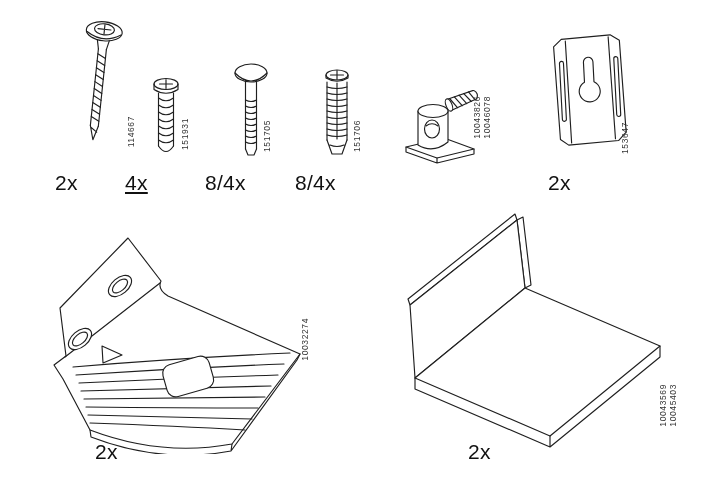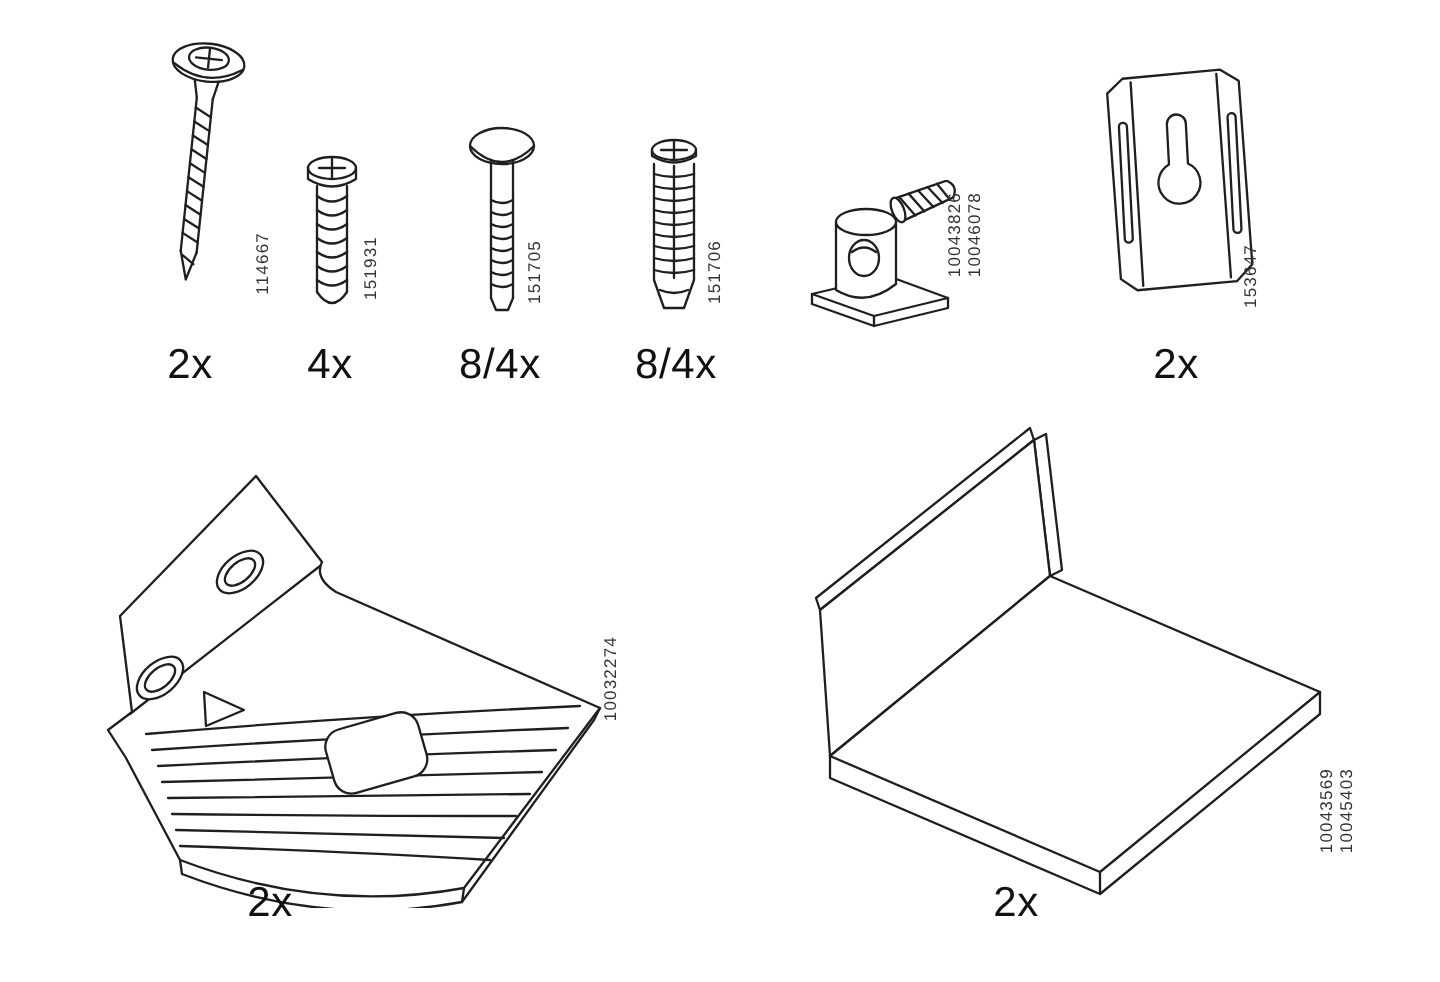--- a/index.html
+++ b/index.html
@@ -5,21 +5,21 @@
   html,body{margin:0;padding:0;background:#fff;}
   .sheet{
     position:relative;width:720px;height:491px;background:#ffffff;
     overflow:hidden;font-family:"Liberation Sans",sans-serif;color:#111;
   }
   .part-fig{position:absolute;}
   .part-fig svg{display:block;}
   svg *{vector-effect:non-scaling-stroke;}
   .stroke{stroke:#1f1f1f;stroke-width:1.15;fill:none;stroke-linecap:round;stroke-linejoin:round;}
   .qty{
-    position:absolute;text-align:center;font-size:21px;line-height:24px;
+    position:absolute;text-align:left;font-size:21px;line-height:24px;
     color:#111;letter-spacing:0.3px;
   }
   .pn{
     position:absolute;writing-mode:vertical-rl;transform:rotate(180deg);
     font-size:8.5px;letter-spacing:0.6px;line-height:10px;color:#333;white-space:nowrap;
   }
   .pn div{display:block;}
 </style>
 </head>
 <body>
@@ -53,21 +53,21 @@
         <path d="M16.5,10 H29.5 M23,5.5 V14.5"></path>
         <path d="M15.5,19 V72 M30.5,19 V72"></path>
         <path d="M15.5,24 Q23,29.5 30.5,24 M15.5,31 Q23,36.5 30.5,31 M15.5,38 Q23,43.5 30.5,38 M15.5,45 Q23,50.5 30.5,45 M15.5,52 Q23,57.5 30.5,52 M15.5,59 Q23,64.5 30.5,59 M15.5,66 Q23,71.5 30.5,66"></path>
         <path d="M15.5,72 Q23,83 30.5,72"></path>
       </g>
     </svg>
   </div>
   <div class="pn" style="left:180px;top:118px;">
     <div>151931</div>
   </div>
-  <div class="qty" style="left:125px;top:171px;width:80px;">4x</div>
+  <div class="qty" style="left:125px;top:171px;width:80px;text-decoration:underline;">4x</div>
 
   <div class="part-fig" style="left:228px;top:60px;">
     <svg width="46" height="102" viewBox="0 0 46 102">
       <g class="stroke">
         <ellipse cx="23" cy="13" rx="16" ry="9" fill="#fff"></ellipse>
         <path d="M7,13 Q23,29 39,13"></path>
         <path d="M17.5,20.5 V89 M28.5,20.5 V89"></path>
         <path d="M17.5,40 Q23,43 28.5,40 M17.5,46 Q23,49 28.5,46 M17.5,52 Q23,55 28.5,52 M17.5,58 Q23,61 28.5,58 M17.5,64 Q23,67 28.5,64 M17.5,70 Q23,73 28.5,70 M17.5,76 Q23,79 28.5,76 M17.5,82 Q23,85 28.5,82"></path>
         <path d="M17.5,89 L20,95 H26 L28.5,89"></path>
       </g>

